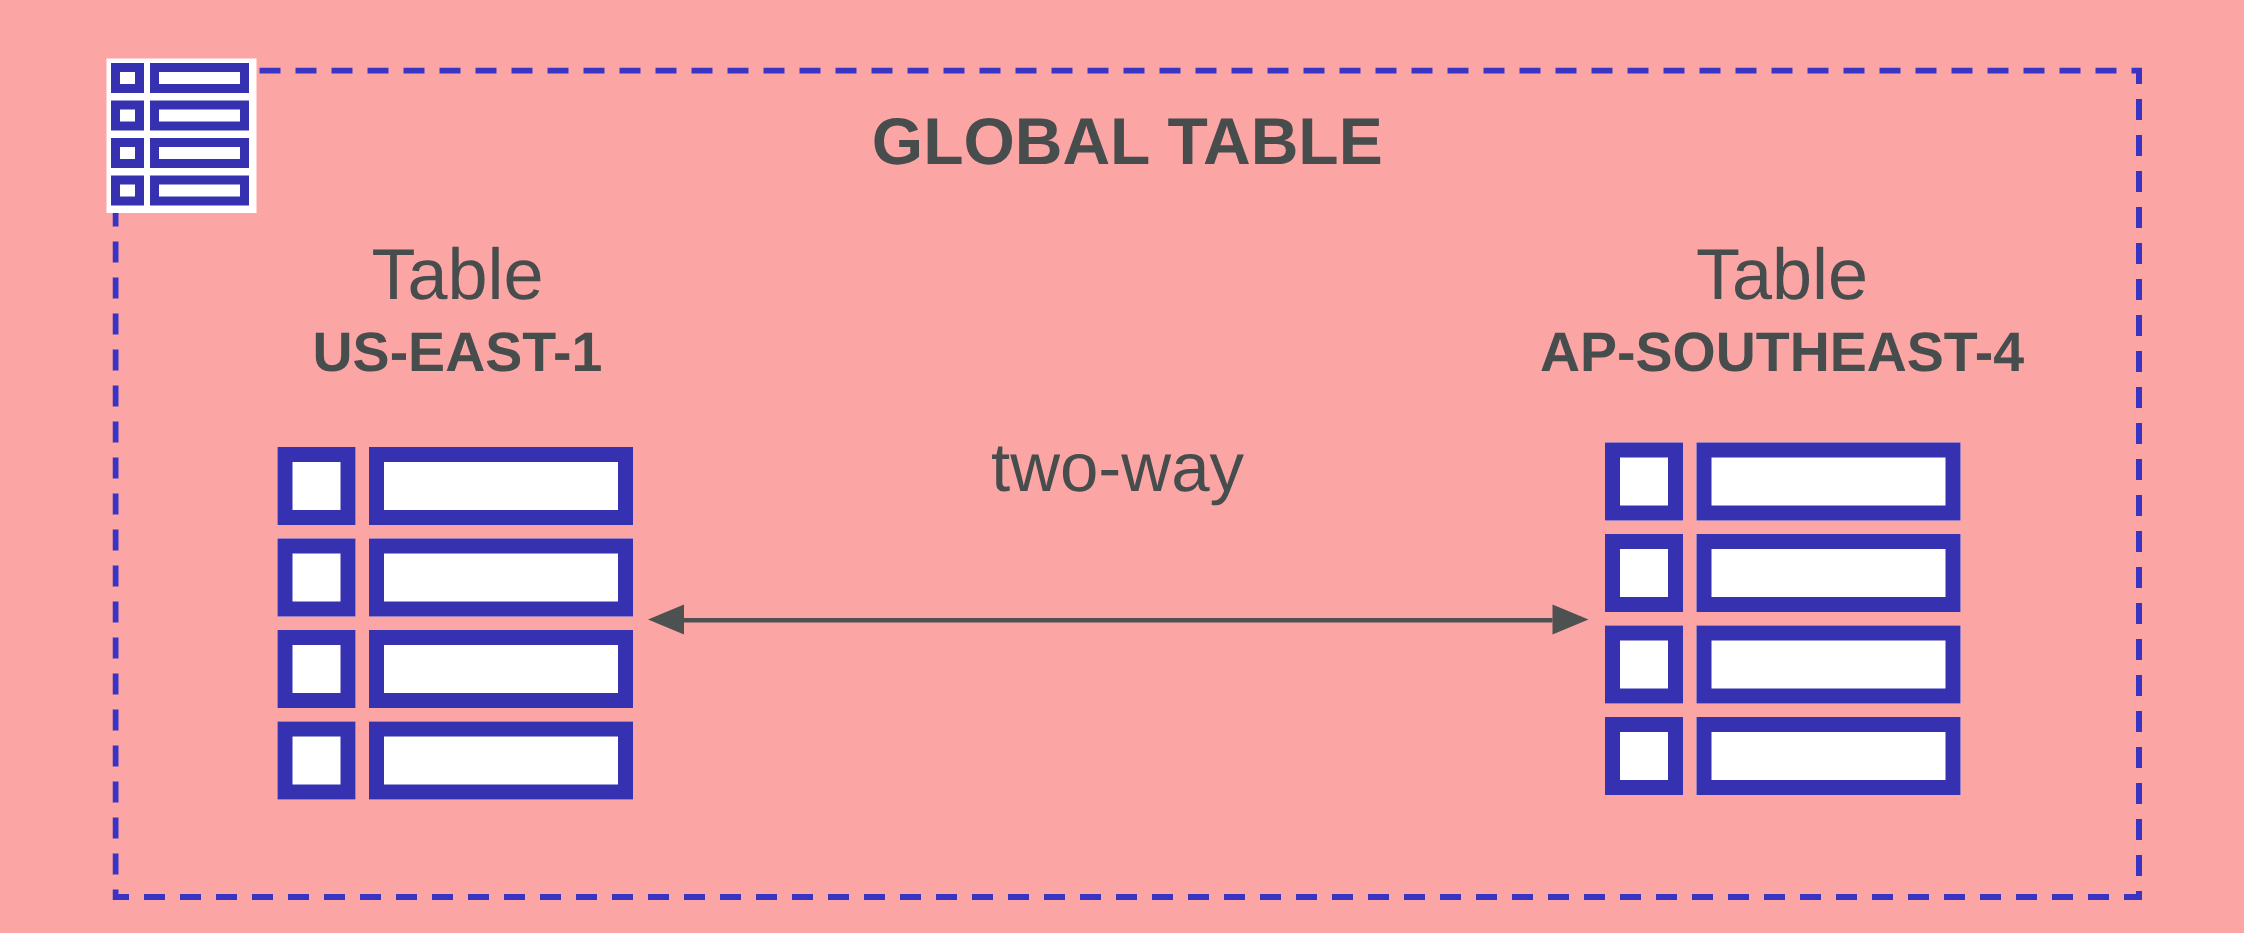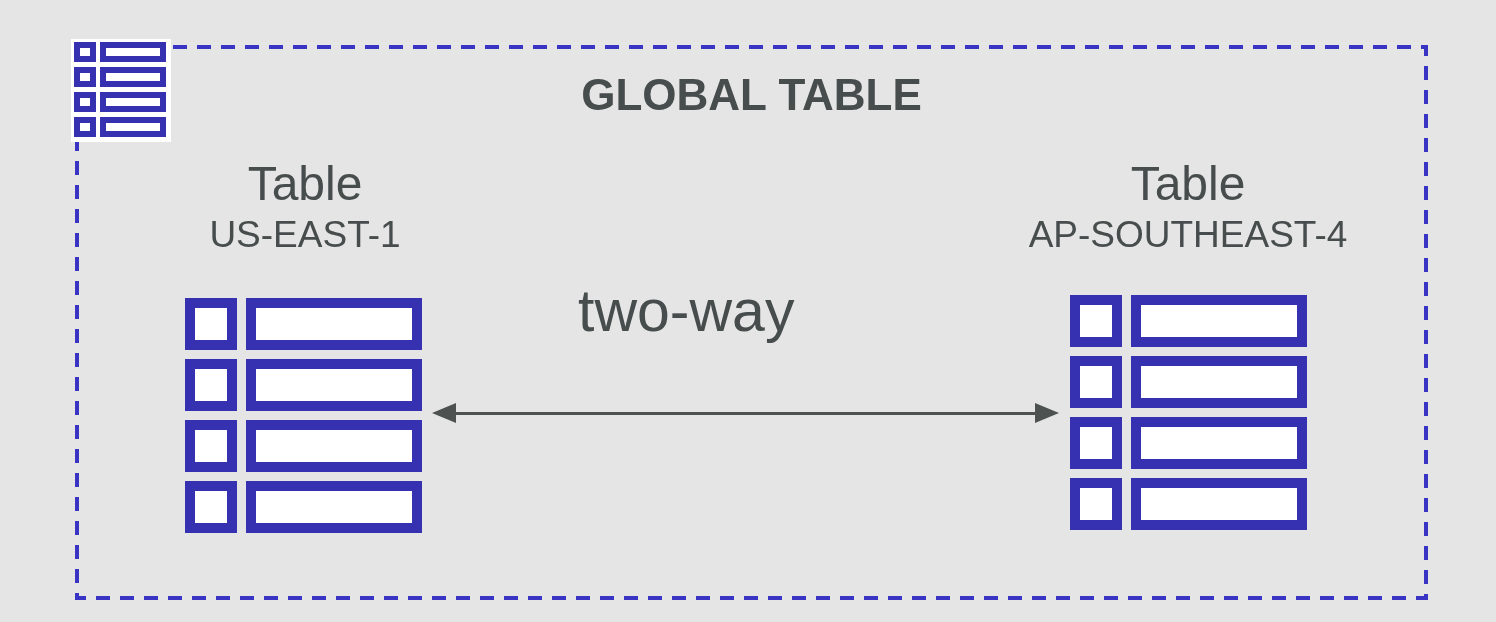--- a/index.html
+++ b/index.html
@@ -9,21 +9,21 @@
     --arrow-gray: #4d5251;
   }
   * { box-sizing: border-box; }
   html, body { margin: 0; padding: 0; background: #ffffff; }
   body { font-family: "Liberation Sans", sans-serif; }
 
   .canvas {
     position: relative;
     width: 1496px;
     height: 622px;
-    background: #e5e5e5;
+    background: #fca5a5;
     overflow: hidden;
   }
 
   
   .outer-box-svg {
     position: absolute;
     left: 75px;
     top: 45px;
     width: 1353px;
     height: 555px;
@@ -47,21 +47,21 @@
   
   .region-group {
     position: absolute;
     width: 340px;
     text-align: center;
     color: var(--text-gray);
   }
   .region-group.left  { left: 135px; top: 156px; }
   .region-group.right { left: 1018px; top: 156px; }
   .region-label { font-size: 48px; line-height: 56px; font-weight: normal; }
-  .region-name  { font-size: 37px; line-height: 46px; font-weight: normal; }
+  .region-name  { font-size: 37px; line-height: 46px; font-weight: bold; }
 
   
   .table-icon {
     position: absolute;
     display: flex;
     flex-direction: column;
     gap: 9px;
   }
   .table-icon.left  { left: 185px;  top: 298px; }
   .table-icon.right { left: 1070px; top: 295px; }
@@ -80,24 +80,25 @@
     background: #fff;
     padding: 3px 5px 5px 3px;
   }
   .crow { display: flex; gap: 4px; height: 20px; }
   .csq  { width: 22px; height: 20px; border: 6px solid var(--icon-blue); background: #fff; }
   .cbar { width: 66px; height: 20px; border: 6px solid var(--icon-blue); background: #fff; }
 
   
   .replication-label {
     position: absolute;
-    left: 578px;
+    left: 595px;
     top: 284px;
     width: 300px;
-    font-size: 59px;
+    text-align: center;
+    font-size: 46px;
     line-height: 54px;
     color: var(--text-gray);
   }
 
   
   .arrow {
     position: absolute;
     left: 432px;
     top: 403px;
     width: 627px;

